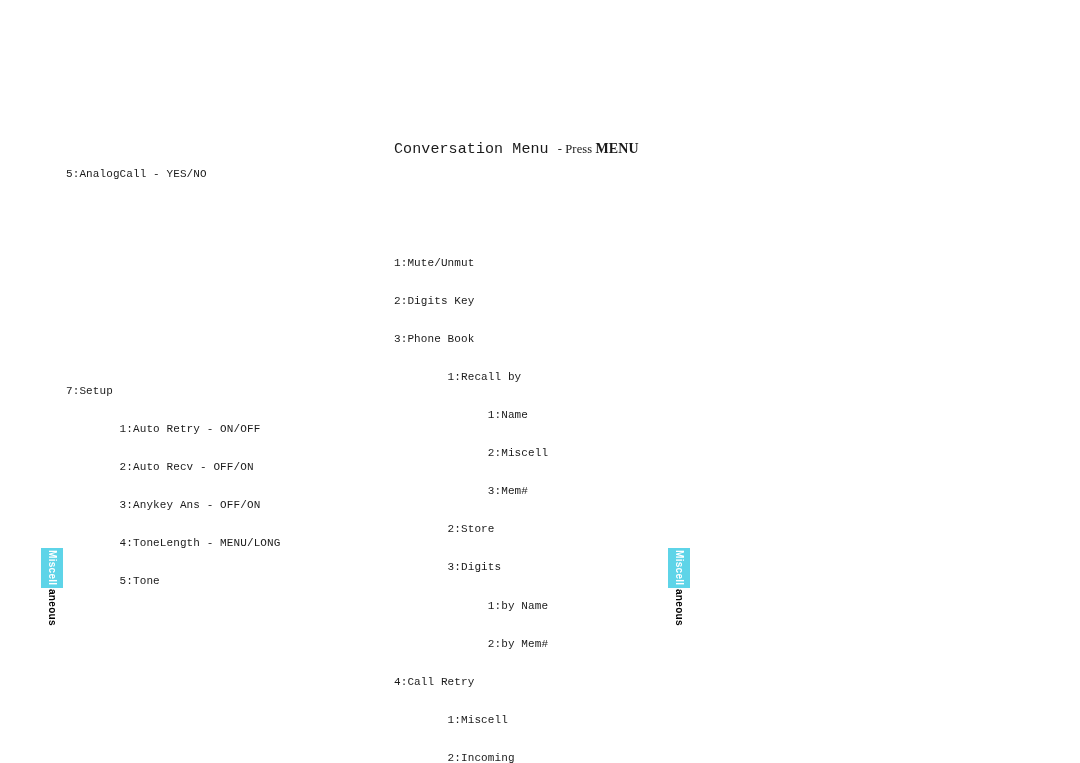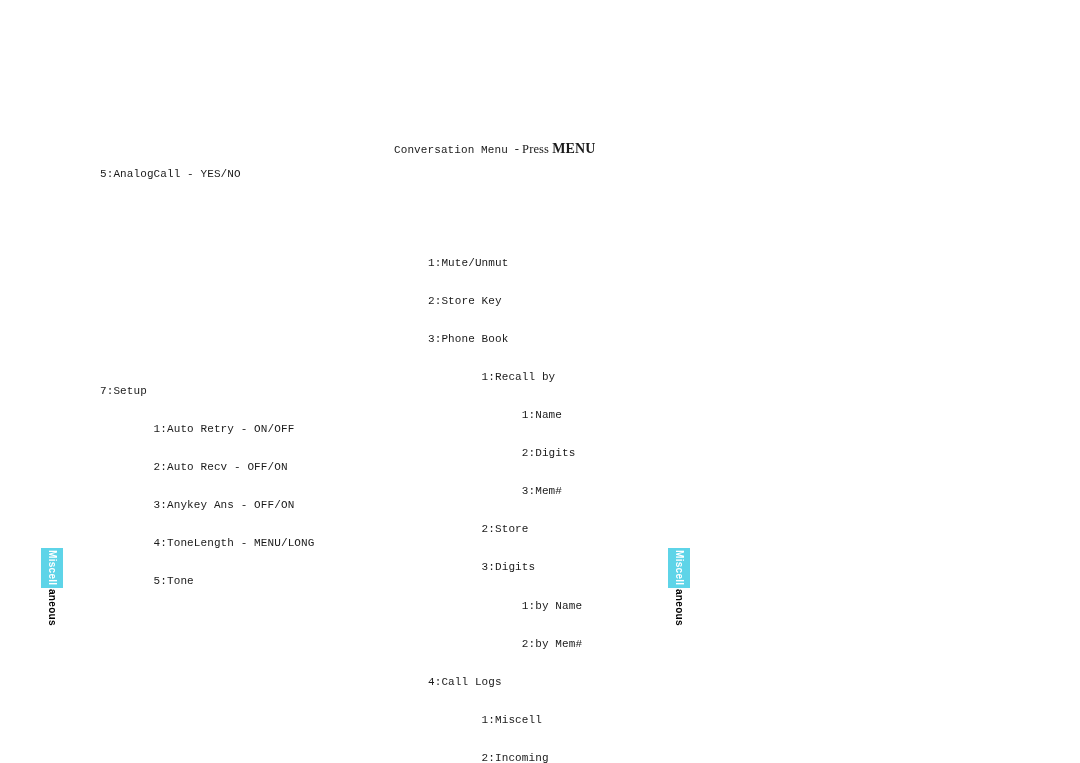--- a/index.html
+++ b/index.html
@@ -28,33 +28,33 @@
     font-family: "Liberation Mono", "DejaVu Sans Mono", monospace;
     font-size: 11px;
     line-height: 12.7px;
     white-space: pre;
     letter-spacing: 0.1px;
     color: #1a1a1a;
   }
   .col-left  { left: 66px;  top: 92px; }
   .col-right { left: 394px; top: 92px; }
 
-  .line { white-space: pre; height: 12.7px; margin-left: 34px; }
+  .line { white-space: pre; height: 12.7px; }
   .gap-sm { height: 7px; }
   .gap-md { height: 13px; }
 
   
   .hdr {
     white-space: pre;
     height: 14px;
     margin-bottom: 4px;
   }
   .hdr .mono {
     font-family: "Liberation Mono", "DejaVu Sans Mono", monospace;
-    font-size: 11px;
+    font-size: 15px;
   }
   .hdr .serif {
     font-family: "Liberation Serif", "DejaVu Serif", serif;
     font-size: 12.5px;
     text-align: center;
   }
   .hdr .serif-bold {
     font-family: "Liberation Serif", "DejaVu Serif", serif;
     font-size: 14px;
     font-weight: bold;
@@ -143,31 +143,31 @@
   </div>
 
   <div class="column col-right">
 
     
     <div class="hdr"><span class="mono">Conversation Menu </span><span class="serif">- Press </span><span class="serif-bold">MENU</span></div>
     <div class="gap-sm"></div>
 
     <div>
       <div class="line">1:Mute/Unmut</div>
-      <div class="line">2:Store Key</div>
+      <div class="line">2:Digits Key</div>
       <div class="line">3:Phone Book</div>
       <div class="line">        1:Recall by</div>
       <div class="line">              1:Name</div>
-      <div class="line">              2:Digits</div>
+      <div class="line">              2:Miscell</div>
       <div class="line">              3:Mem#</div>
       <div class="line">        2:Store</div>
       <div class="line">        3:Digits</div>
       <div class="line">              1:by Name</div>
       <div class="line">              2:by Mem#</div>
-      <div class="line">4:Call Logs</div>
+      <div class="line">4:Call Retry</div>
       <div class="line">        1:Miscell</div>
       <div class="line">        2:Incoming</div>
       
       
       
       
     </div>
 
     
 

